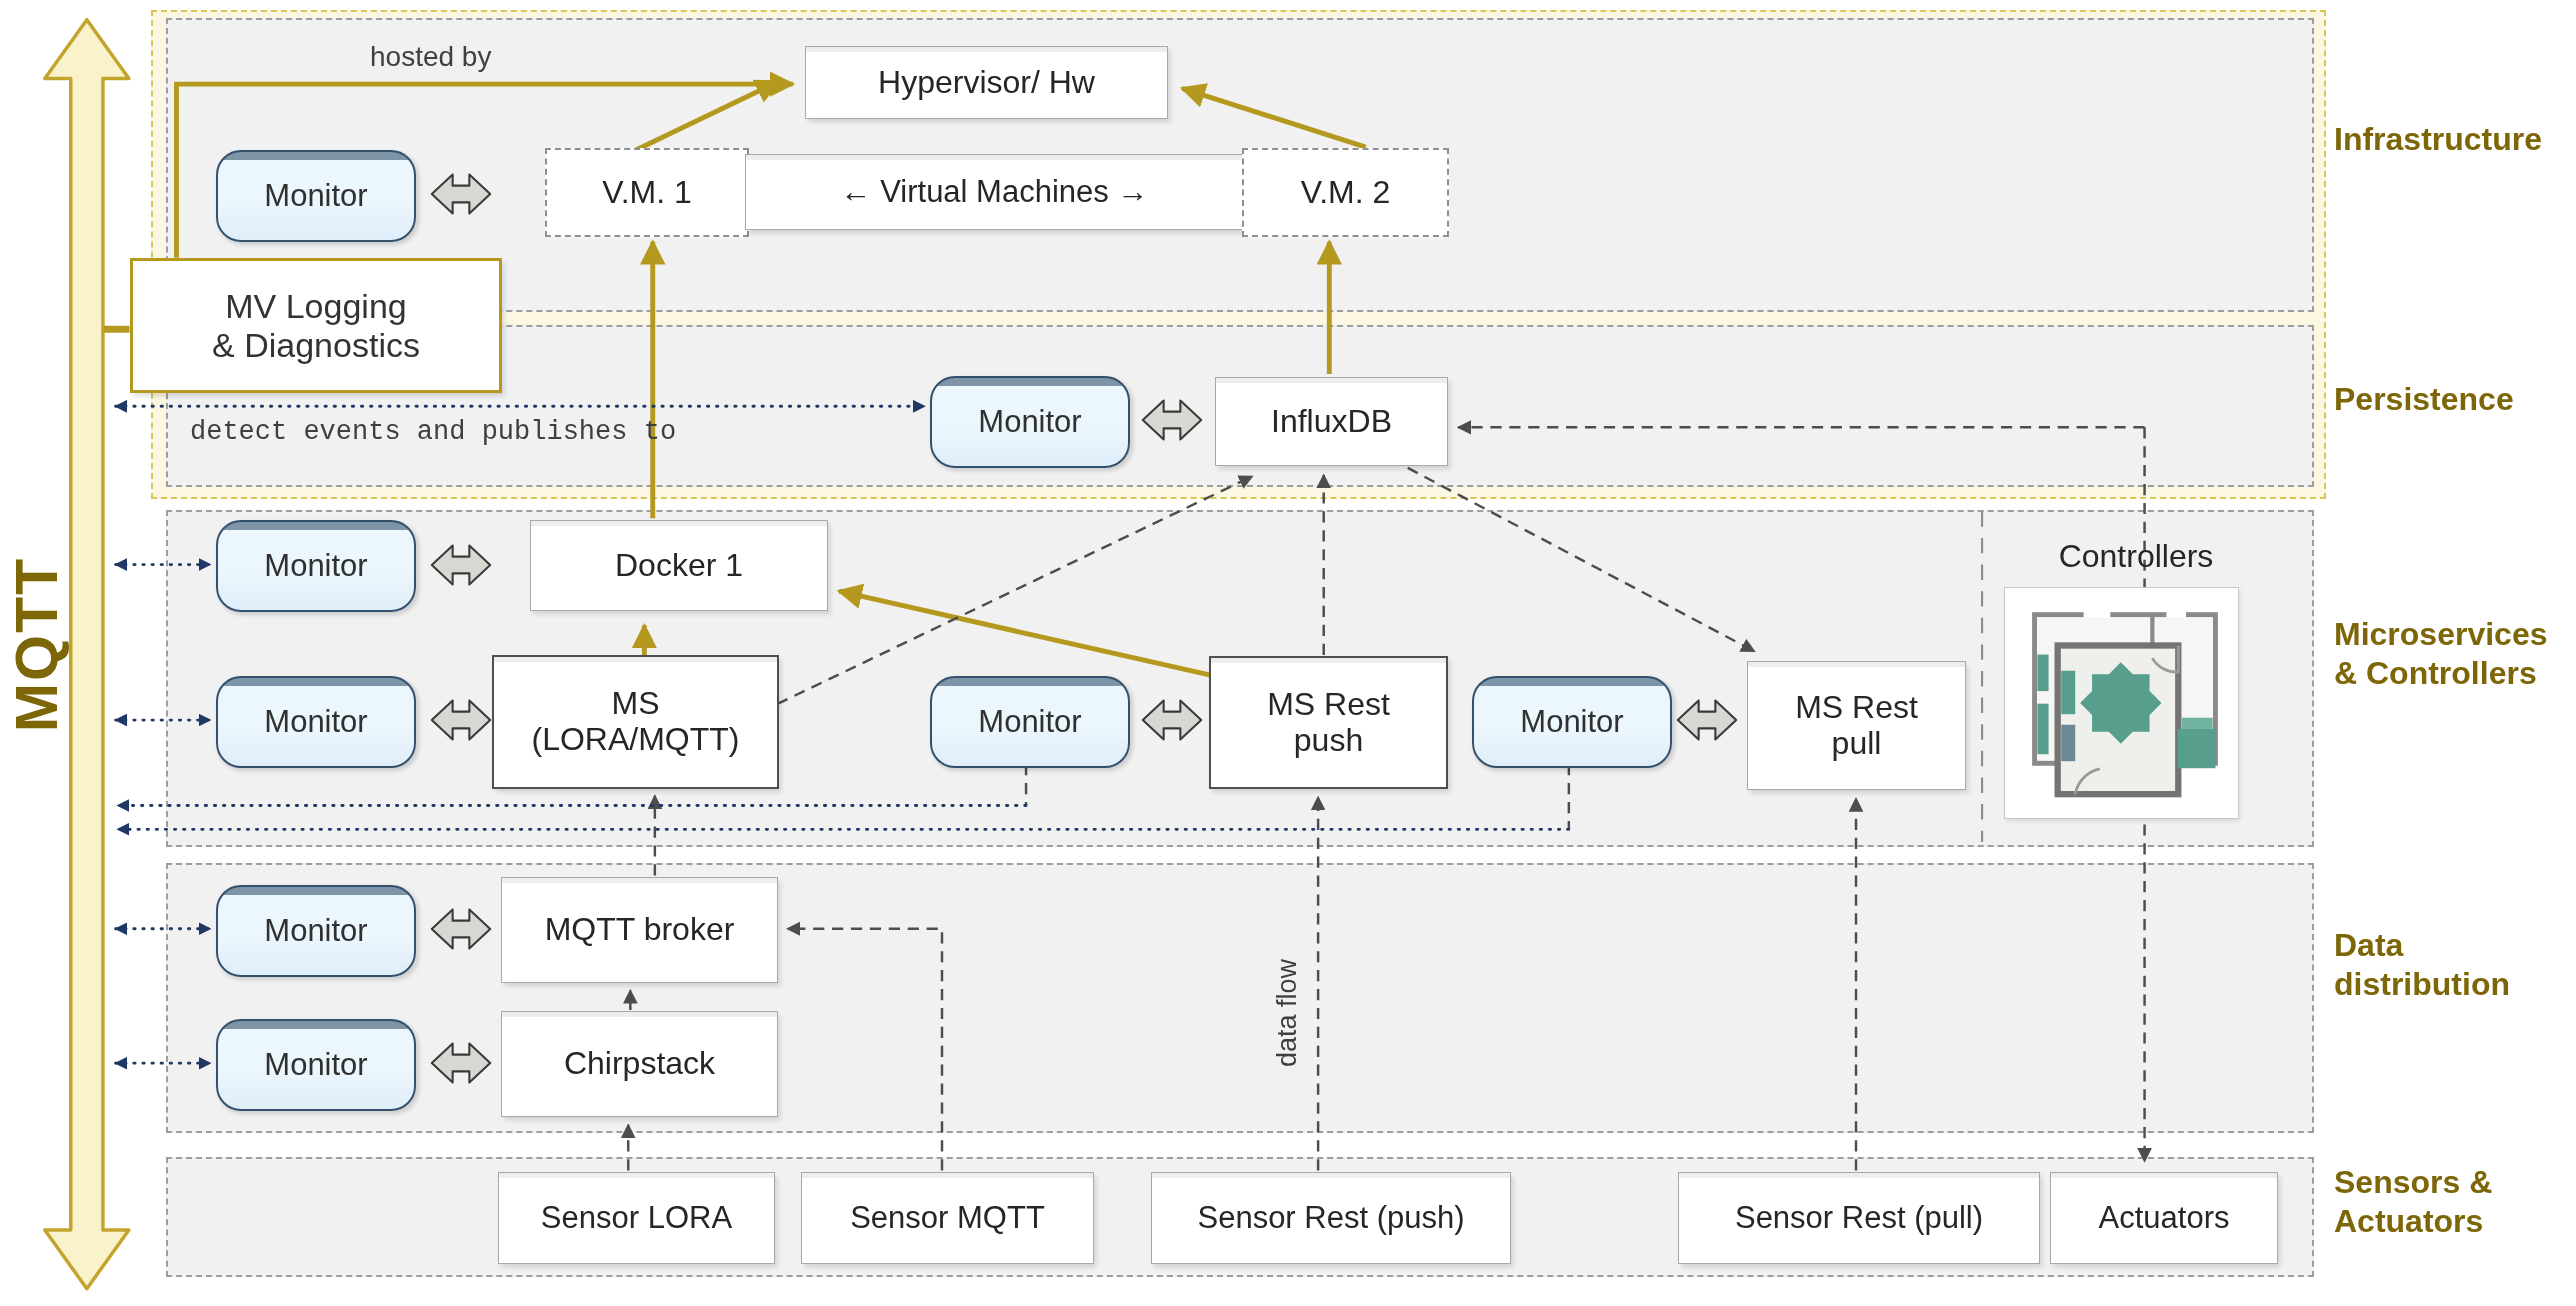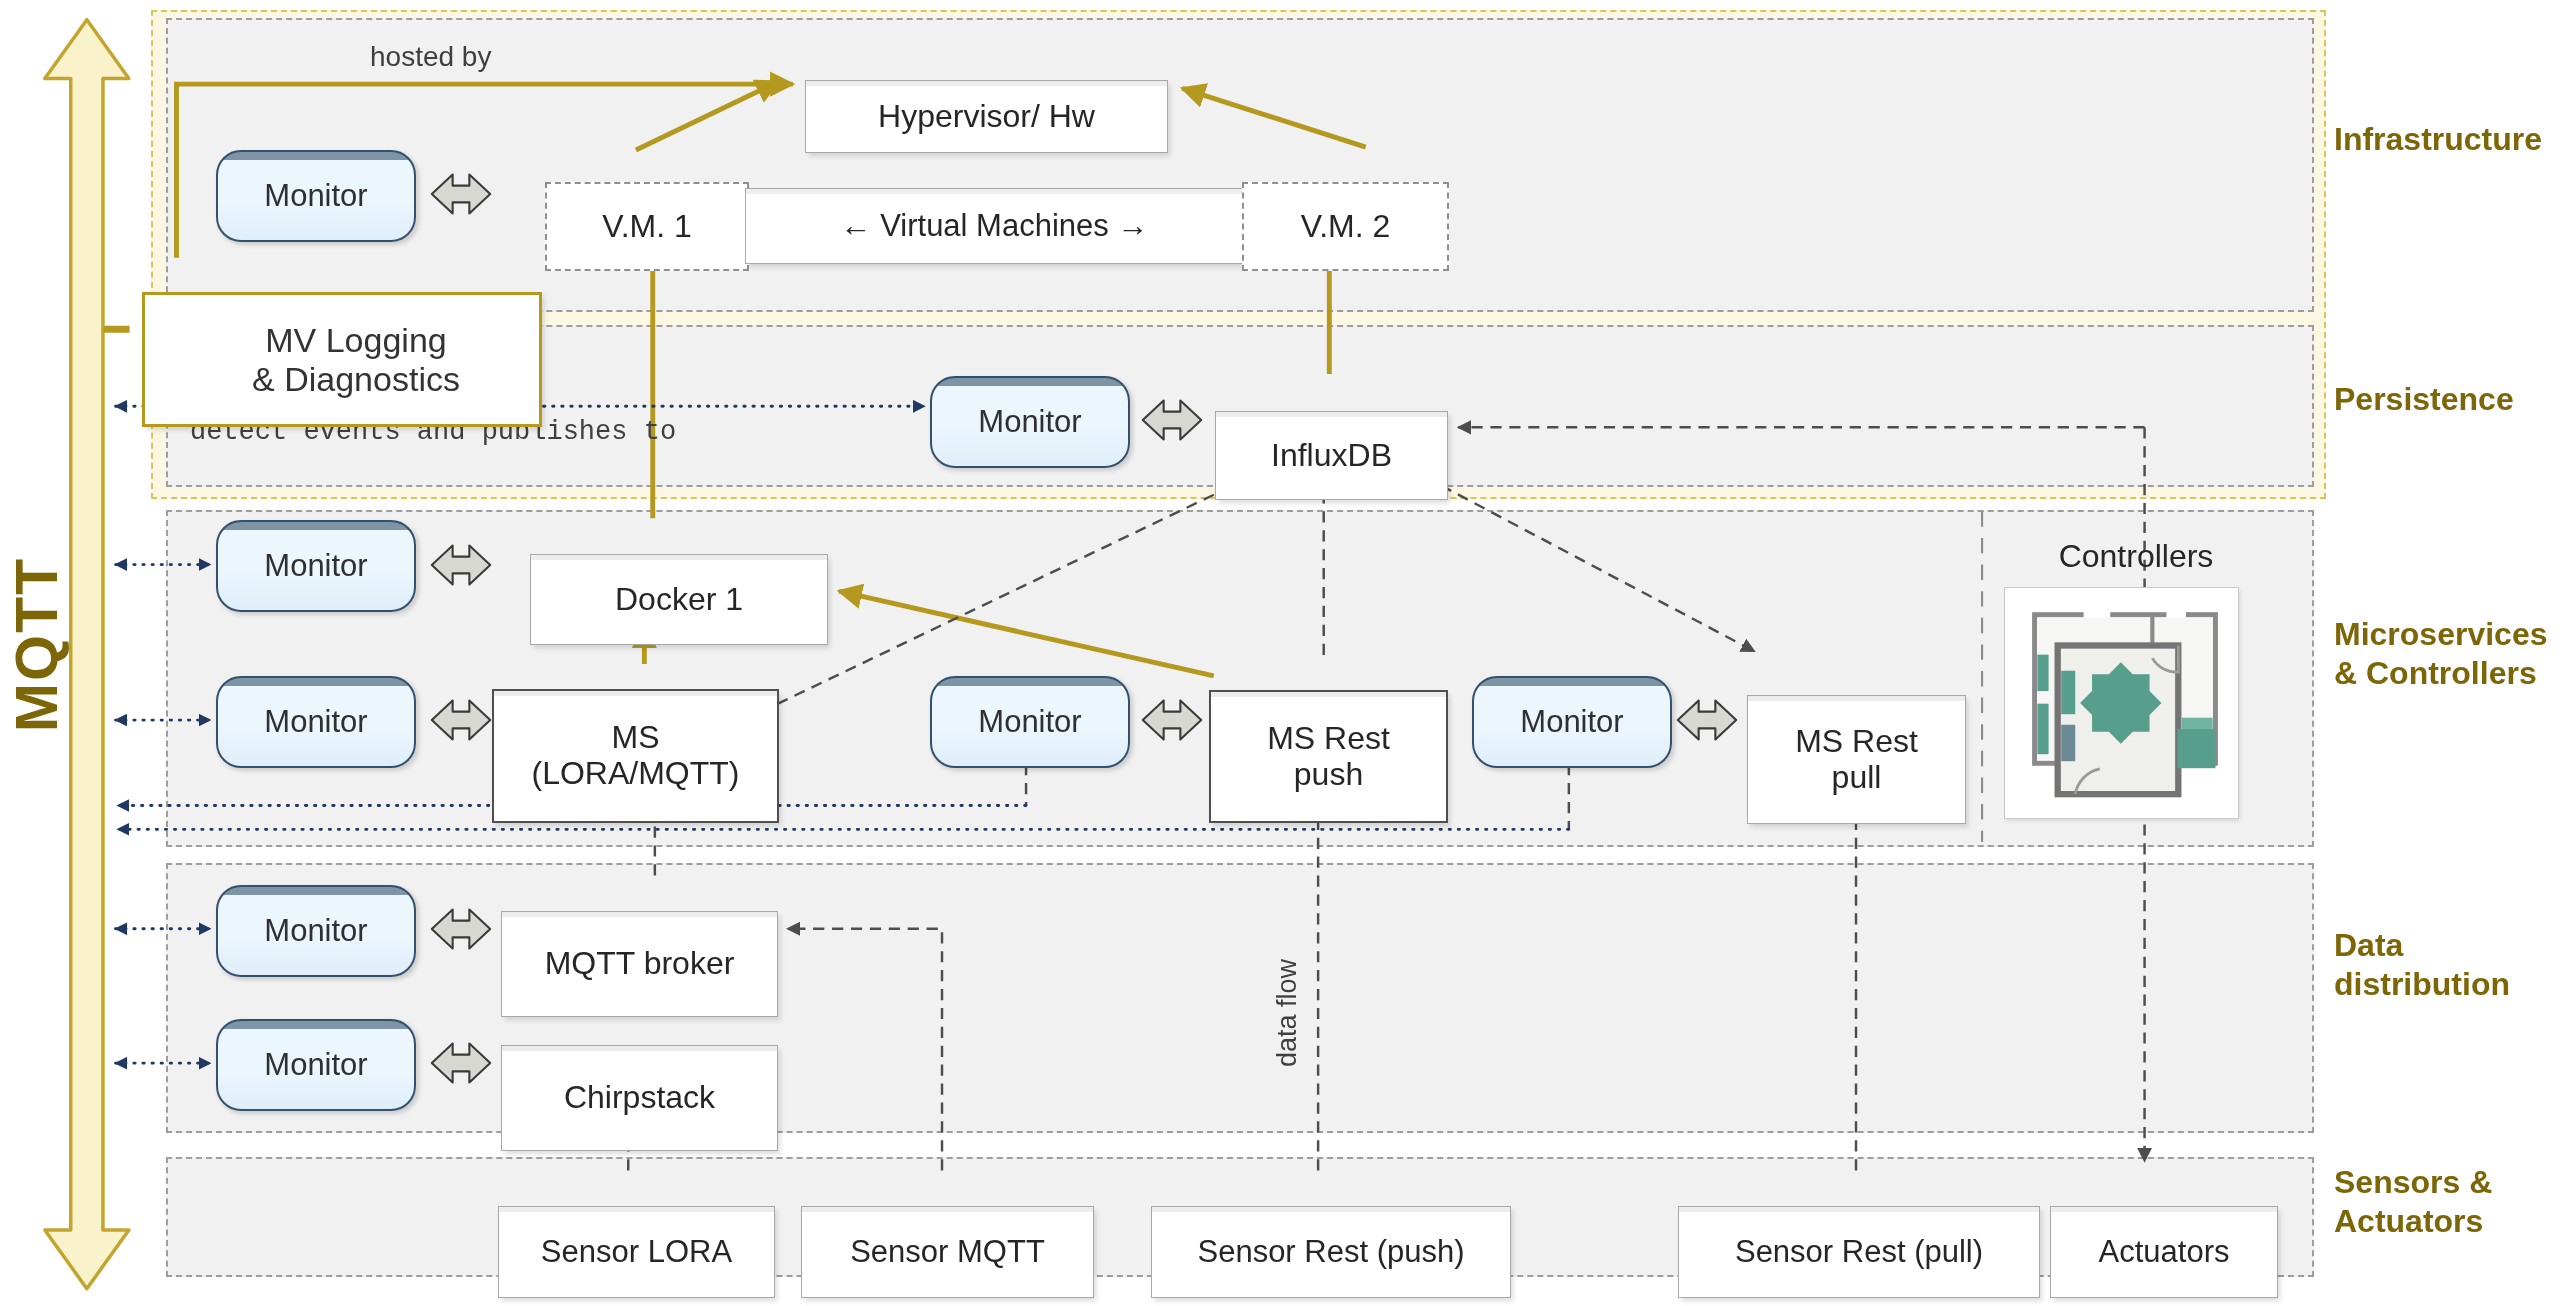--- a/index.html
+++ b/index.html
@@ -5,21 +5,21 @@
   html,body{margin:0;padding:0;background:#ffffff;}
   .canvas{position:relative;width:2576px;height:1307px;background:#ffffff;
           font-family:"Liberation Sans",sans-serif;overflow:hidden;}
   .abs{position:absolute;}
   .gold-zone{border:2.1px dashed #d9c657;background:#fbf7e2;z-index:1;}
   .band{border:2.1px dashed #9d9d9d;background:#f1f1f1;z-index:2;}
   .conn{position:absolute;left:0;top:0;z-index:3;}
   .node{z-index:4;display:flex;align-items:center;justify-content:center;
         text-align:center;color:#262626;font-size:32px;line-height:1.12;}
   .box{background:linear-gradient(180deg,#ededed 0 4.9px,#ffffff 4.9px);
-       border:1.4px solid #a8a8a8;box-shadow:2.8px 3.5px 4.9px rgba(0,0,0,.13);margin-top:34px;}
+       border:1.4px solid #a8a8a8;box-shadow:2.8px 3.5px 4.9px rgba(0,0,0,.13);}
   .box.dashedb{border:2.1px dashed #8f8f8f;background:#ffffff;box-shadow:none;}
   .box.thick{border:2.8px solid #4f4f4f;}
   .box.goldb{border:3.5px solid #b5991f;background:#ffffff;font-size:34px;color:#333;}
   .monitor{border:2.5px solid #33506c;border-radius:25px;
            background:linear-gradient(180deg,#7e95a8 0 7.7px,#ecf6fd 7.7px 55%,#dfeef9 100%);
            box-shadow:2.1px 2.8px 4.2px rgba(0,0,0,.15);font-size:31px;color:#303030;}
   .llabel{z-index:4;font-weight:bold;font-size:32px;line-height:39px;color:#7d6608;}
   .note{z-index:4;font-size:27px;color:#3f3f3f;}
   .title{z-index:4;font-size:32px;color:#262626;}
   .rot{transform:rotate(-90deg);transform-origin:center center;text-align:center;}
@@ -107,21 +107,21 @@
   <div class="abs node box dashedb" style="left:545px;top:148px;width:200px;height:85px;">
     <span>V.M. 1</span>
   </div>
   <div class="abs node box" style="left:745px;top:154px;width:497px;height:74px;font-size:31px;">
     <span>←  Virtual Machines  →</span>
   </div>
   <div class="abs node box dashedb" style="left:1242px;top:148px;width:203px;height:85px;">
     <span>V.M. 2</span>
   </div>
 
-  <div class="abs node box goldb" style="left:142px;top:258px;width:366px;height:129px;z-index:5;padding-left:28px;">
+  <div class="abs node box goldb" style="left:130px;top:258px;width:366px;height:129px;z-index:5;">
     <div>
       <div>MV Logging</div>
       <div>&amp; Diagnostics</div>
     </div>
   </div>
 
   <div class="abs note" style="left:190px;top:417px;width:532px;font-family:Liberation Mono, monospace;">detect events and publishes to</div>
 
   <div class="abs node monitor" style="left:930px;top:376px;width:196px;height:88px;">
     <span>Monitor</span>

